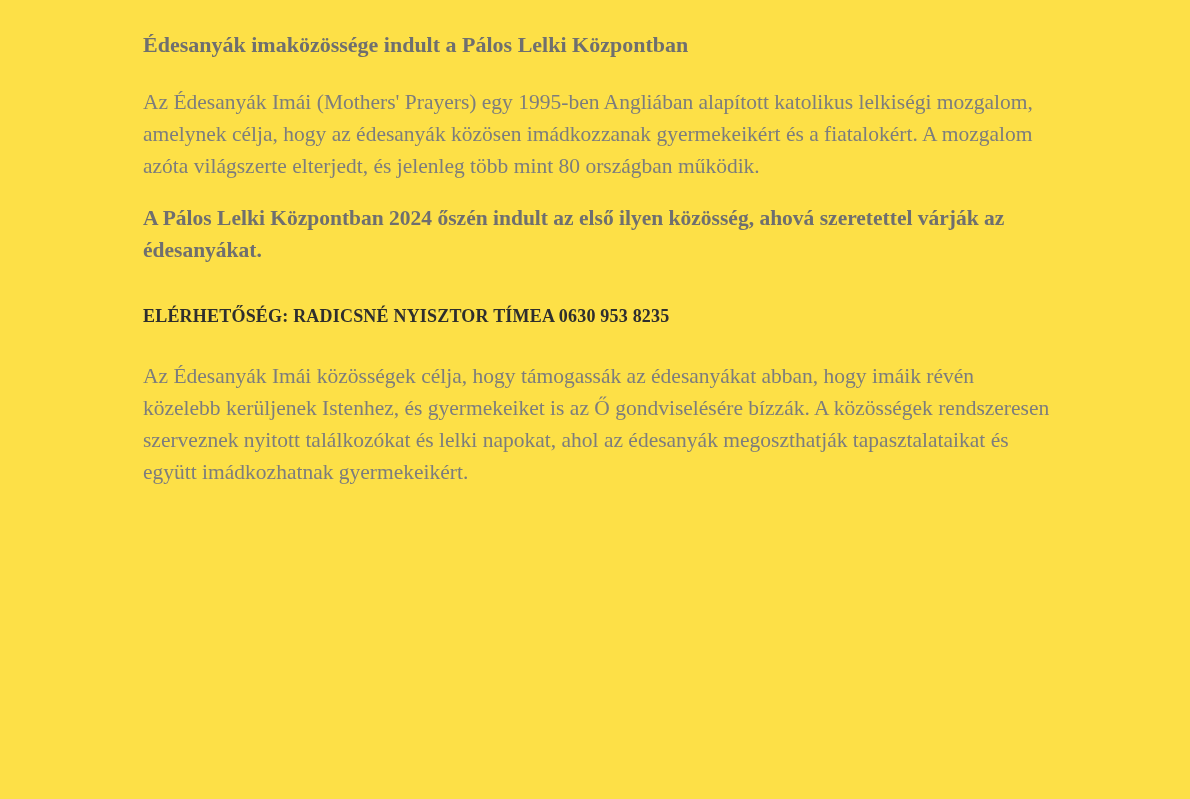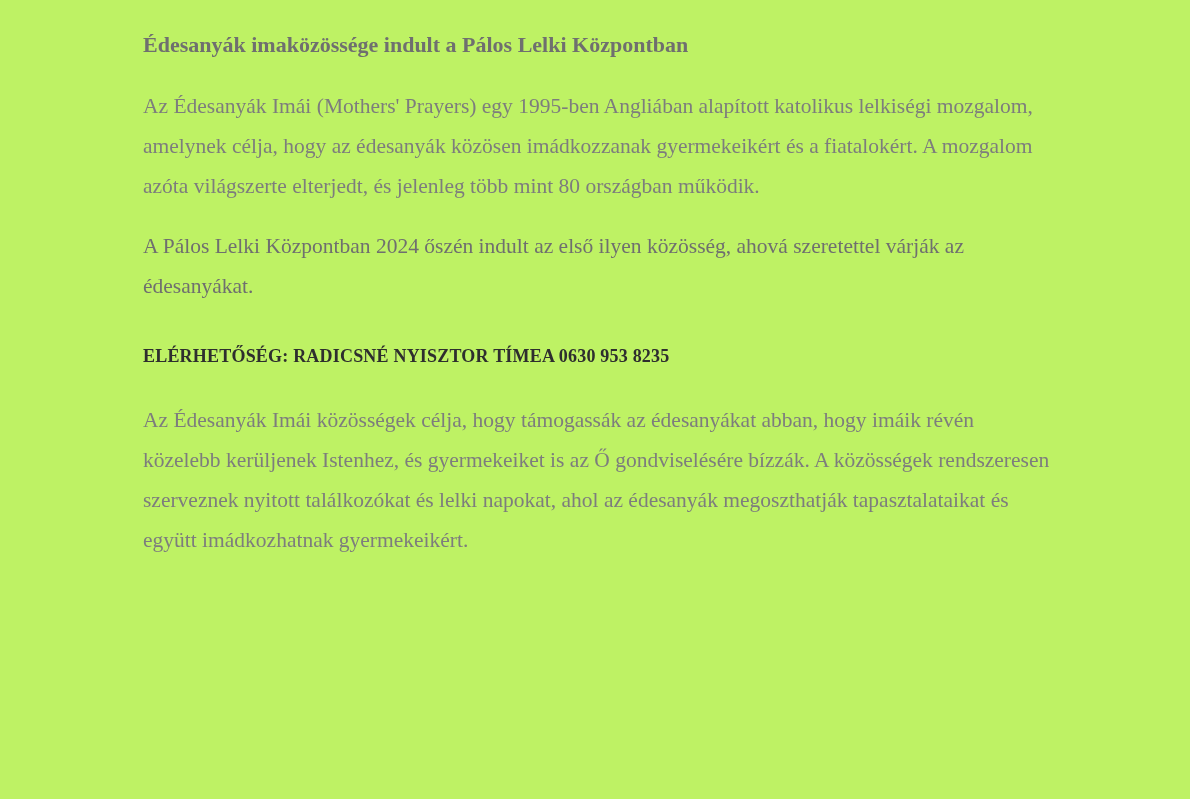--- a/index.html
+++ b/index.html
@@ -11,38 +11,38 @@
     height: 799px;
     background: #ffffff;
     overflow: hidden;
     font-family: "Liberation Serif", "DejaVu Serif", serif;
   }
   .doc-page {
     box-sizing: border-box;
     width: 1190px;
     height: 799px;
     padding: 30px 135px 0 143px;
-    background: #bef264;
+    background: #fde047;
   }
   .doc-title {
     font-size: 22px;
     line-height: 30px;
     font-weight: bold;
     color: #6f6f6f;
     margin: 0 0 26px 0;
   }
   .doc-par {
     font-size: 21.5px;
-    line-height: 40px;
+    line-height: 32px;
     color: #7d7d7d;
     margin: 0 0 20px 0;
     max-width: 912px;
   }
   .doc-par--bold {
-    font-weight: normal;
+    font-weight: bold;
     color: #6f6f6f;
   }
   .doc-contact-heading {
     font-size: 18px;
     line-height: 36px;
     font-weight: bold;
     color: #2e2e2e;
     margin: 32px 0 26px 0;
     max-width: 912px;
     letter-spacing: 0.2px;

